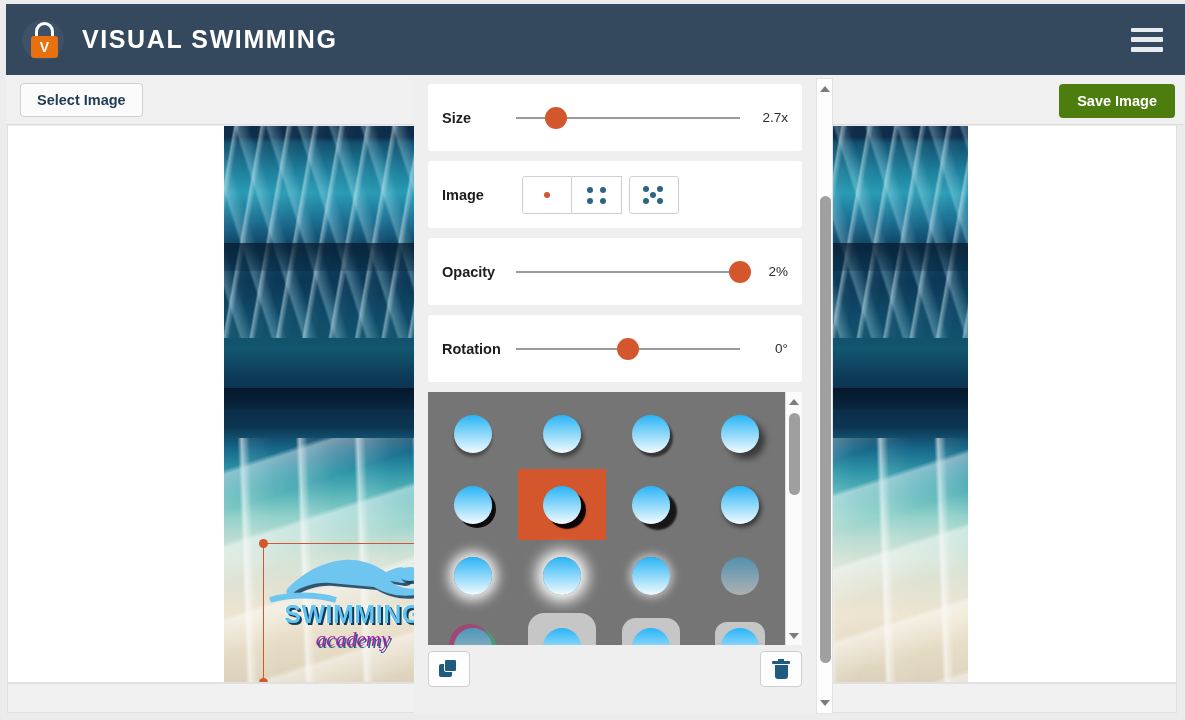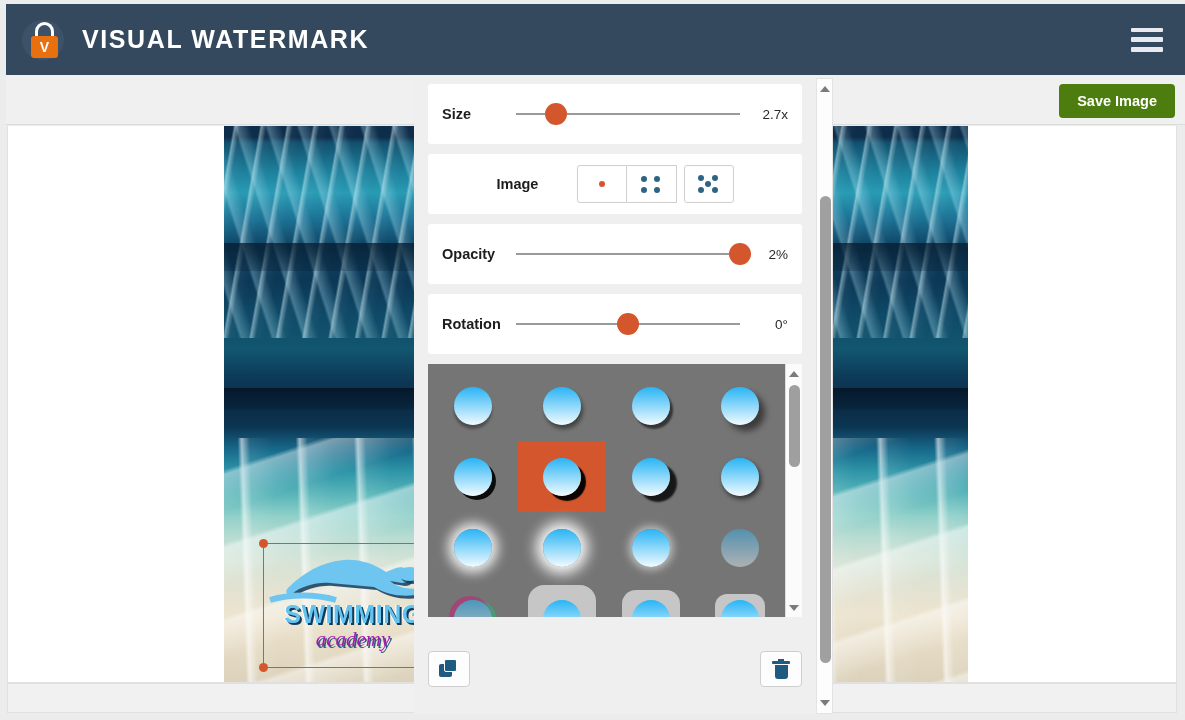--- a/index.html
+++ b/index.html
@@ -119,21 +119,21 @@
         rgba(255,255,255,0.55) 35px, rgba(255,255,255,0.00) 70px);
     opacity: .8;
   }
   .photo .drain {
     position: absolute; left: 60%; top: 46%; width: 34px; height: 22px;
     border: 3px solid rgba(6,40,64,0.5); border-radius: 50%;
   }
 
   
   .watermark {
-    position: absolute; left: 39px; top: 417px; width: 180px; height: 125px;
+    position: absolute; left: 39px; top: 417px; width: 180px; height: 140px;
   }
   .wm-sel { position: absolute; inset: 0; border: 1.5px solid #d4562c; }
   .wm-sel .h {
     position: absolute; width: 9px; height: 9px; border-radius: 50%;
     background: #d4562c;
   }
   .wm-sel .h.tl { left: -5px; top: -5px; }
   .wm-sel .h.tr { right: -5px; top: -5px; }
   .wm-sel .h.bl { left: -5px; bottom: -5px; }
   .wm-sel .h.br { right: -5px; bottom: -5px; }
@@ -180,21 +180,21 @@
   }
 
   
   .panel {
     position: absolute; left: 414px; top: 78px; width: 402px; height: 636px;
     background: #efeff0;
   }
   .row {
     background: #ffffff; margin: 0 14px 10px 14px;
     border-radius: 3px; display: flex; align-items: center;
-    height: 60px; padding: 0 14px; justify-content: center;
+    height: 67px; padding: 0 14px;
   }
   .row:first-child { margin-top: 6px; }
   .row-label {
     width: 74px; flex: none; color: #1d1d1d;
     font-size: 14.5px; font-weight: bold;
   }
   .slider { position: relative; flex: 1; height: 24px; }
   .slider .track {
     position: absolute; left: 0; right: 0; top: 11px; height: 2px; background: #9a9a9a;
   }
@@ -343,30 +343,31 @@
 
 <div id="app">
 
   <div class="header">
     <div class="logo-wrap">
       <div class="logo-icon">
         <div class="halo"></div>
         <div class="shackle"></div>
         <div class="body">V</div>
       </div>
-      <div class="brand">VISUAL WATERMARK</div>
+      <div class="brand">VISUAL SWIMMING</div>
     </div>
     <div class="hamburger">
       <span></span>
       <span></span>
       <span></span>
     </div>
   </div>
 
   <div class="toolbar">
+    <button class="btn-select">Select Image</button>
     <button class="btn-save">Save Image</button>
   </div>
 
   <div class="canvas-area">
     <div class="photo">
       <div class="sky"></div>
       <div class="ripples"></div>
       <div class="darkband"></div>
       <div class="darkband2"></div>
       <div class="sandcaustics"></div>

